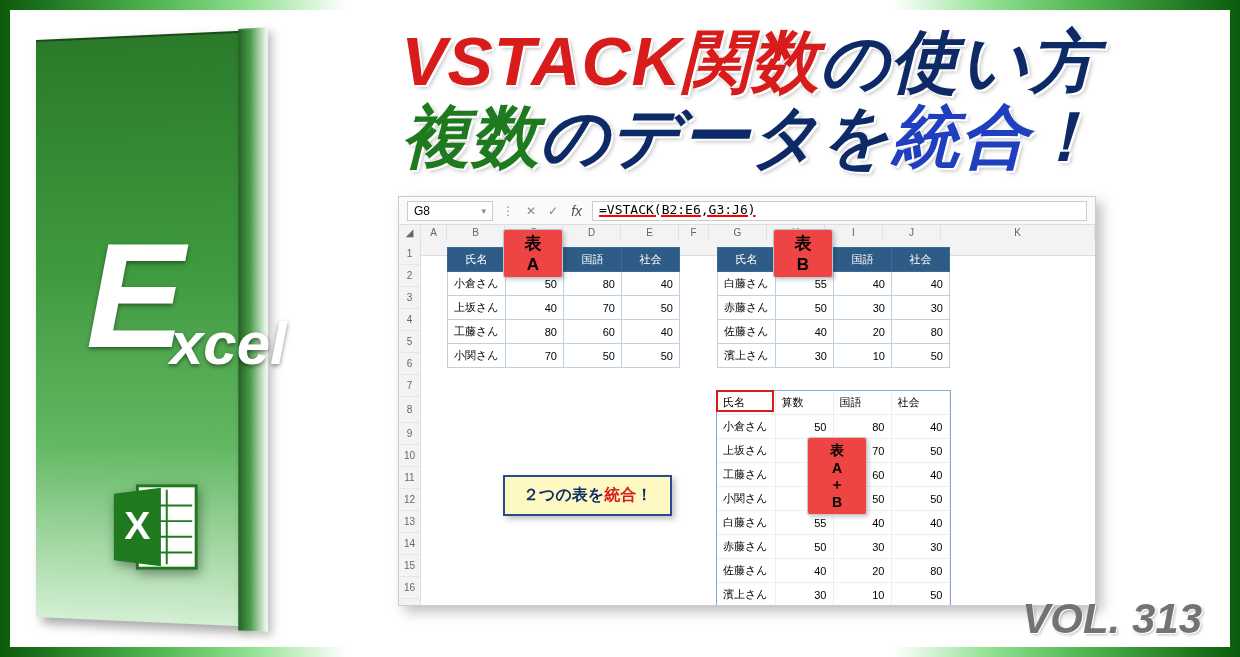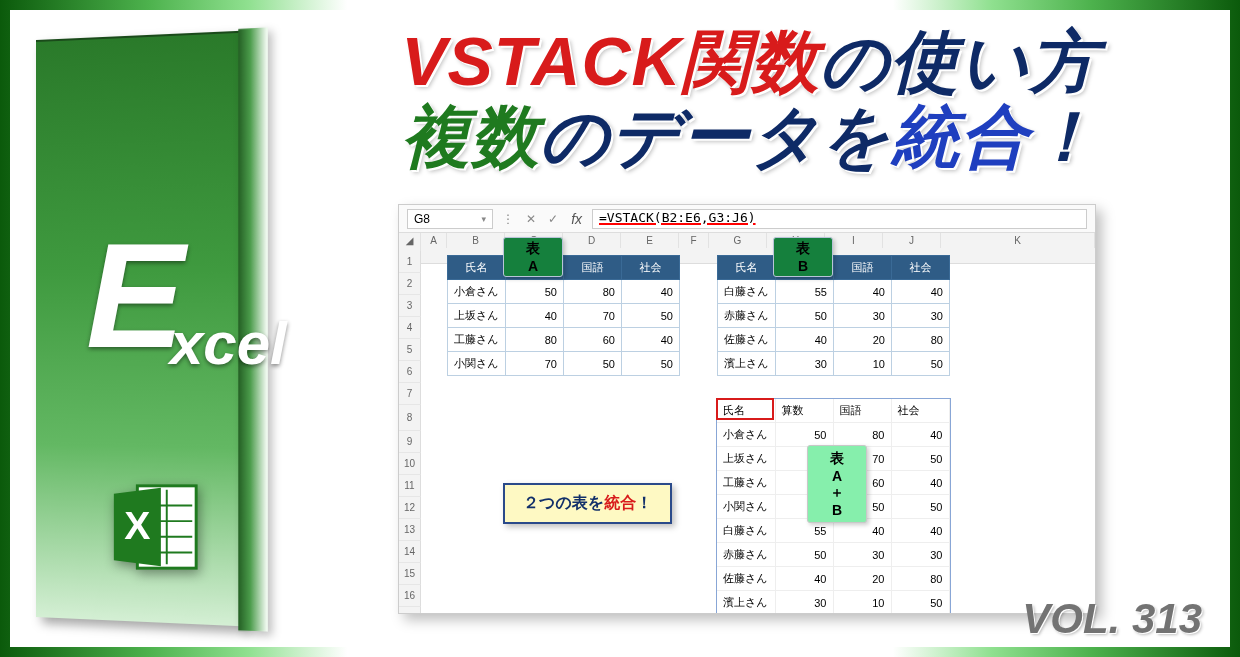--- a/index.html
+++ b/index.html
@@ -103,21 +103,21 @@
     font-size: 42px;
     font-weight: 900;
     font-style: italic;
     color: #737373;
     text-shadow: 1px 1px 0 #fff, 2px 2px 3px rgba(0,0,0,0.25);
     z-index: 10;
   }
   .sheet {
     position: absolute;
     left: 398px;
-    top: 204px;
+    top: 196px;
     width: 698px;
     height: 410px;
     background: #ffffff;
     border: 1px solid #ccc;
     box-shadow: 6px 6px 12px rgba(0,0,0,0.25);
     z-index: 4;
     font-size: 11px;
   }
   .formula-bar {
     display: flex;
@@ -251,35 +251,35 @@
     height: 22px;
     border: 2px solid #d81b1b;
     pointer-events: none;
     z-index: 8;
   }
   .tab-label {
     position: absolute;
     top: -14px;
     width: 60px;
     text-align: center;
-    background: #15803d;
+    background: #ef4444;
     border: 1px solid #b8c4d8;
     border-radius: 3px;
-    font-size: 14px;
+    font-size: 17px;
     font-weight: 700;
     padding: 2px 18px;
     box-shadow: 2px 2px 4px rgba(0,0,0,0.2);
     z-index: 7;
   }
   #labA { left: 82px; }
   #labB { left: 352px; }
   #labAB {
     top: 194px;
     left: 386px;
-    background: #86efac;
+    background: #ef4444;
     border: 1px solid #c8c8c8;
     font-size: 14px;
     padding: 4px 22px;
   }
   .callout {
     position: absolute;
     left: 82px;
     top: 232px;
     padding: 8px 18px;
     border: 2px solid #2a4a8a;

